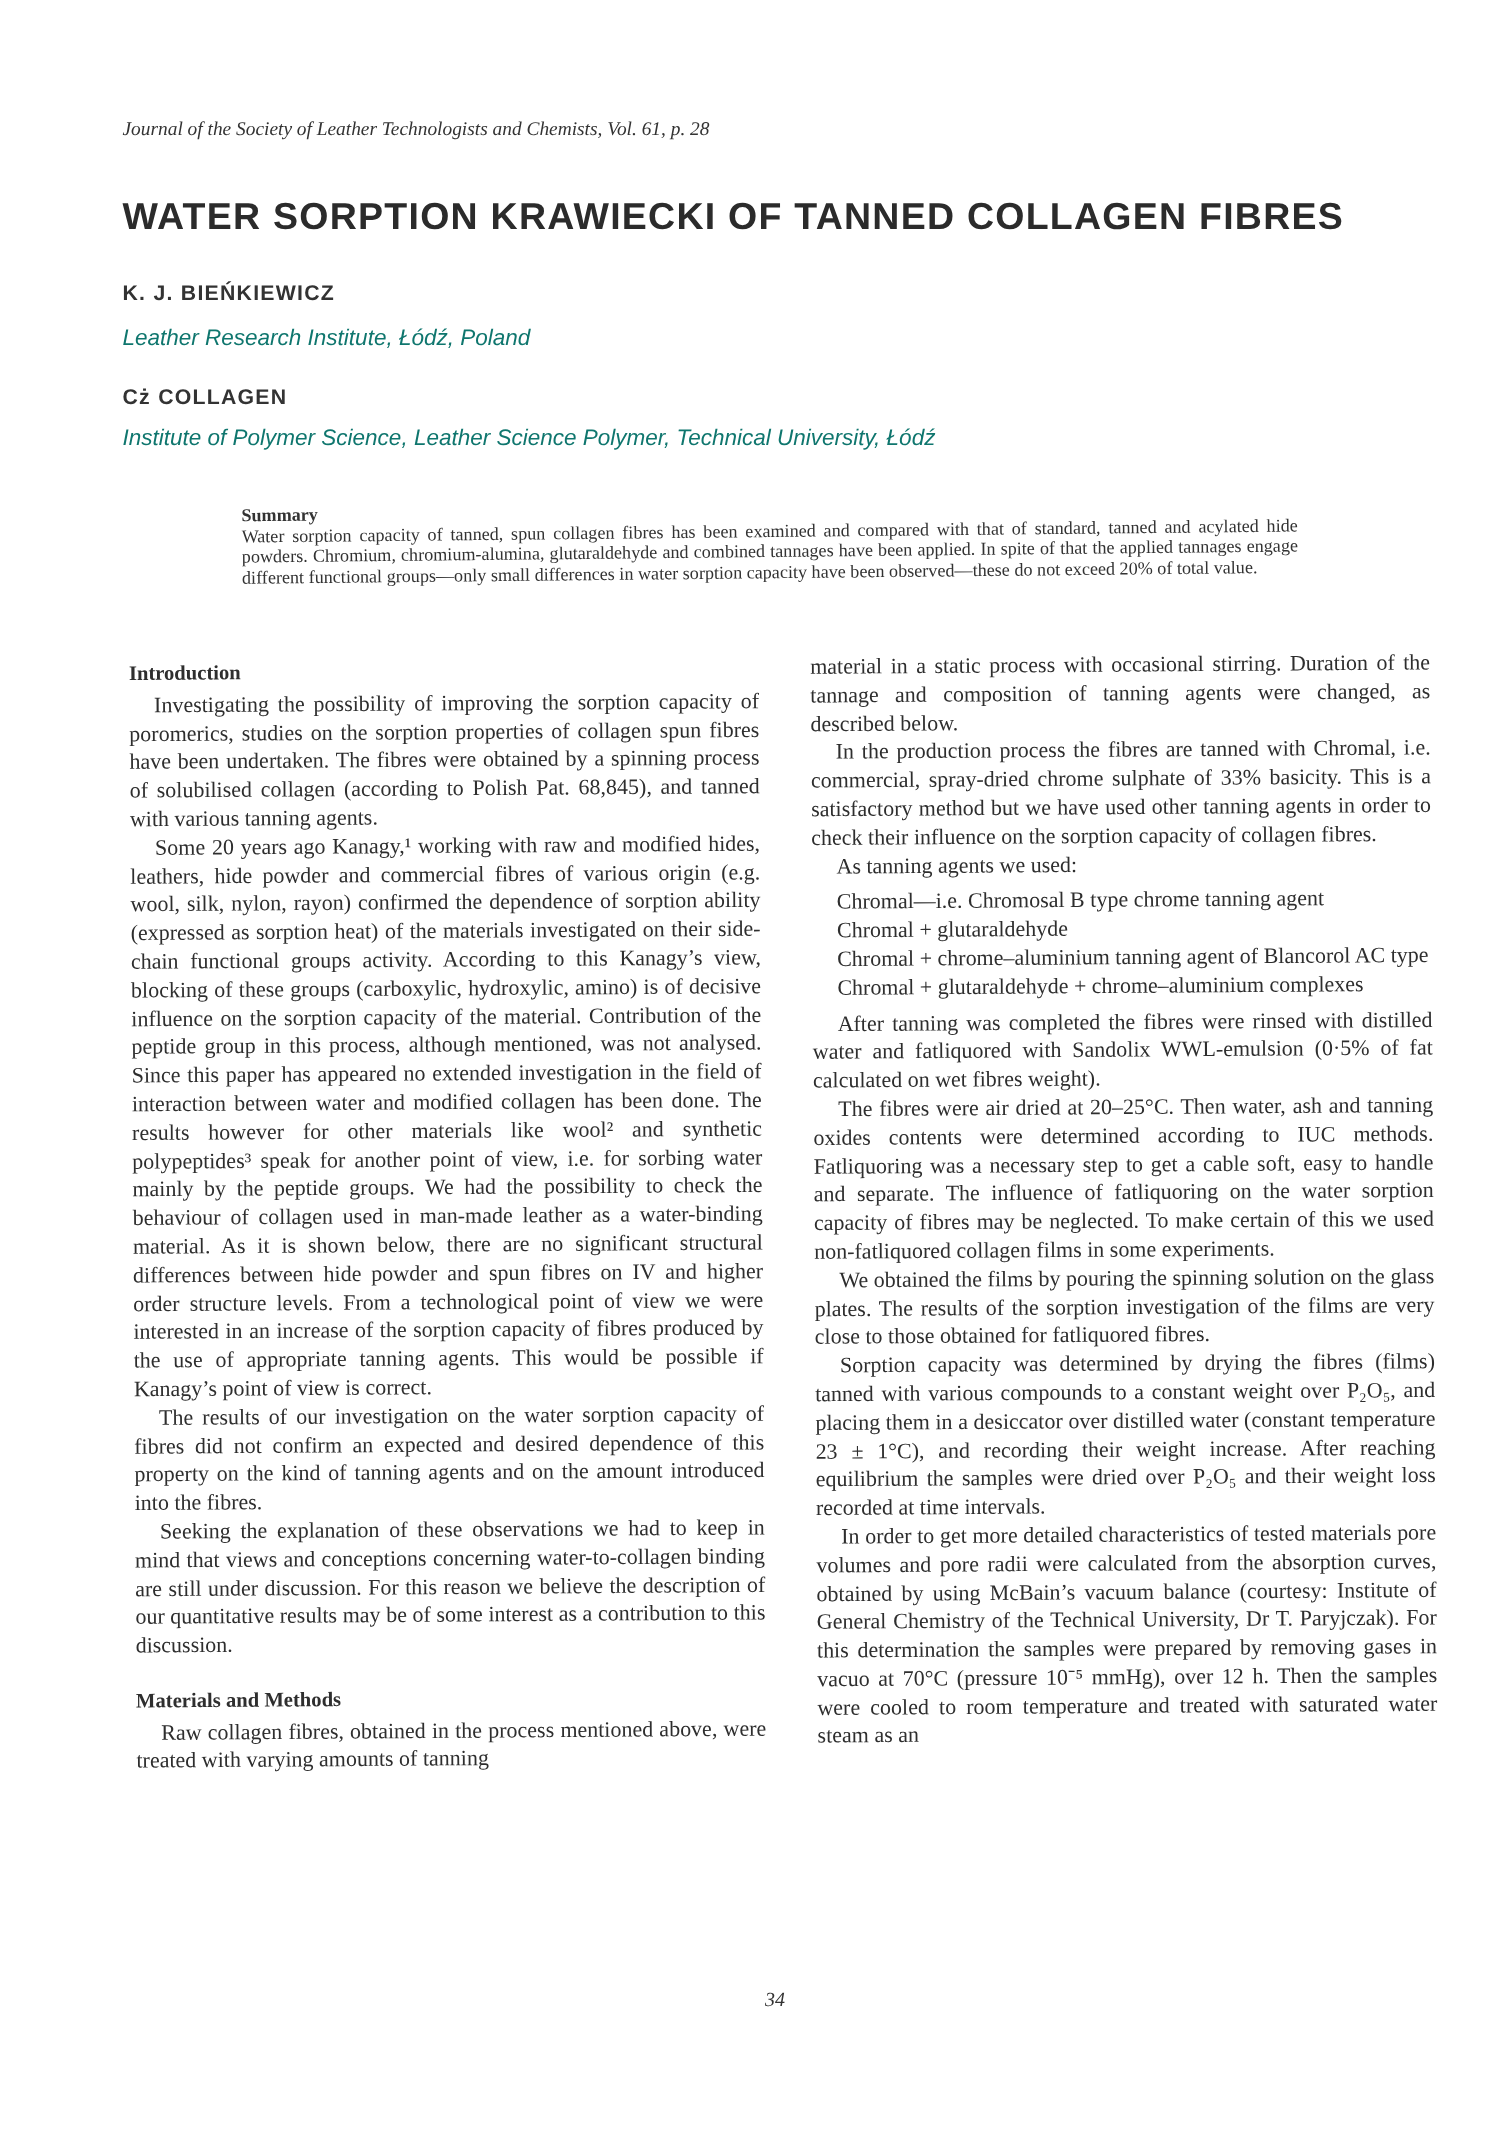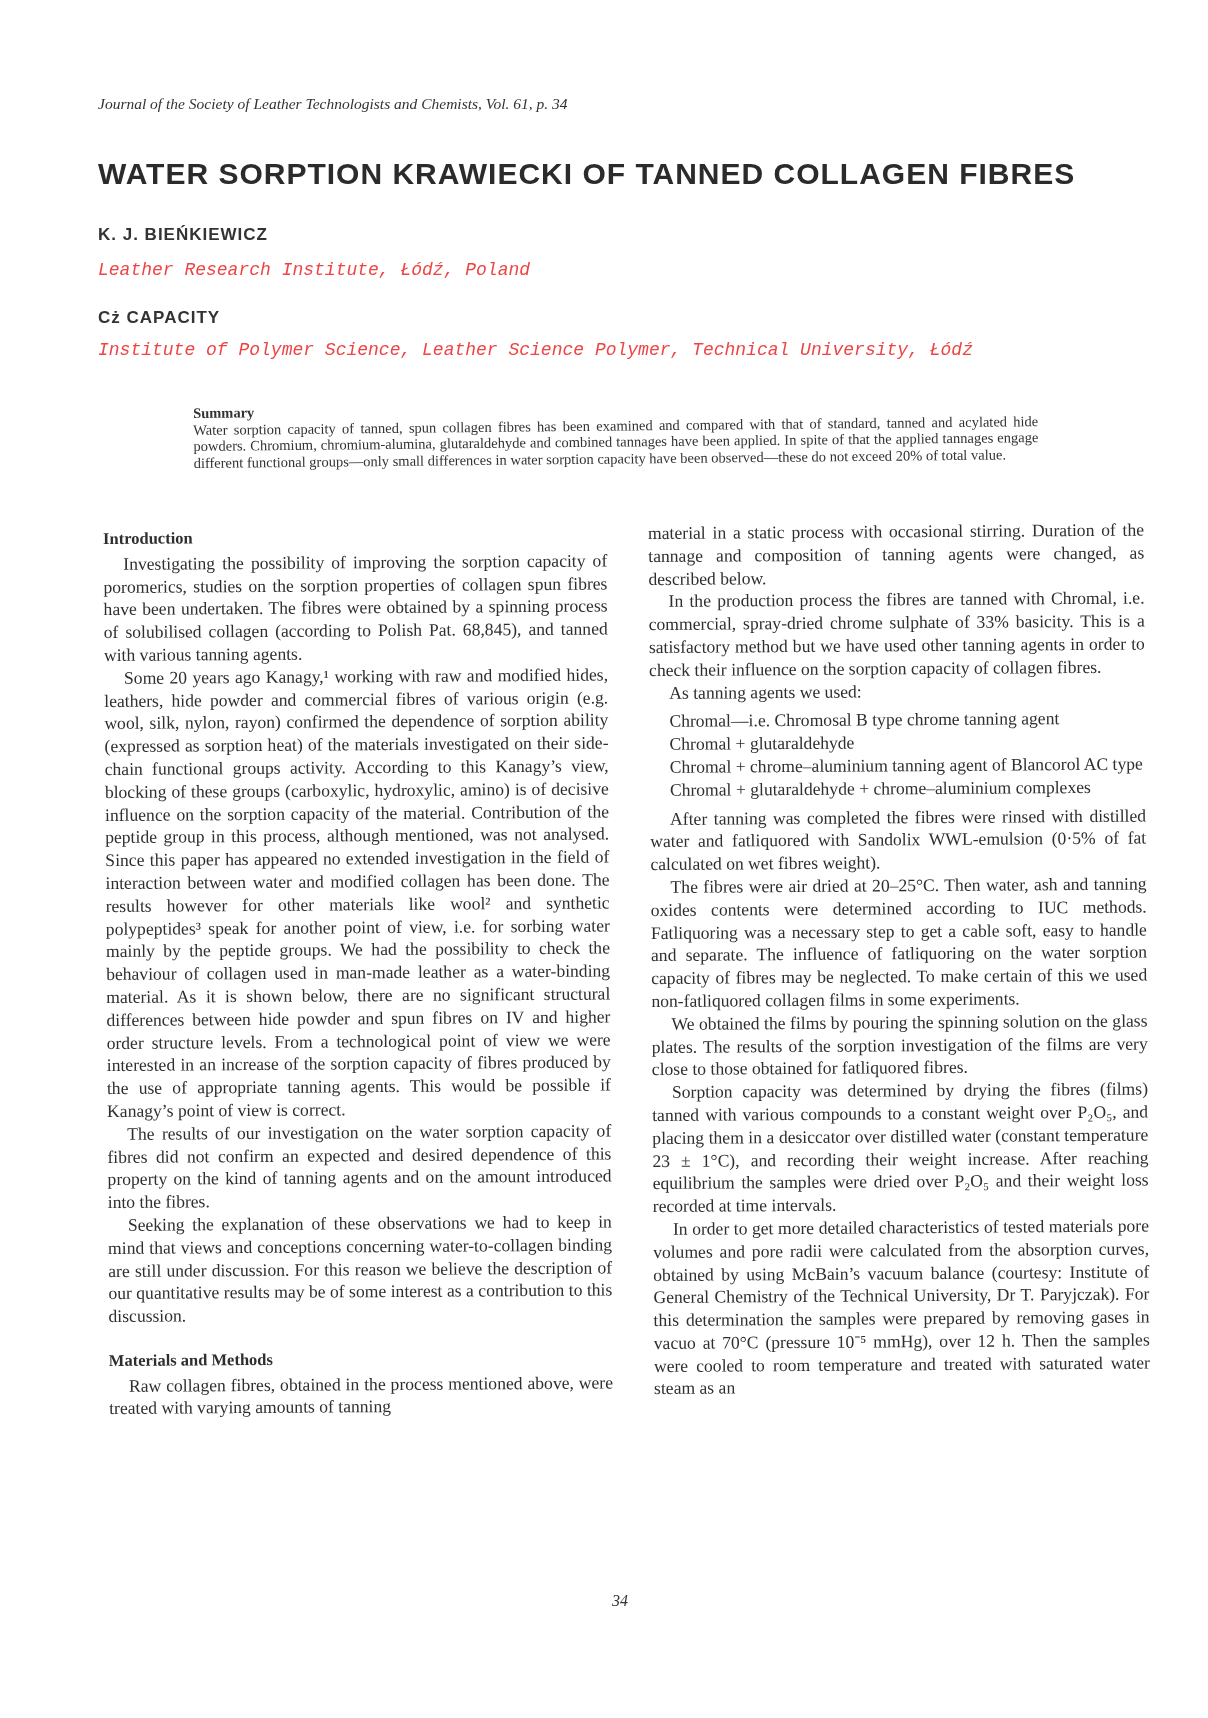--- a/index.html
+++ b/index.html
@@ -1,44 +1,44 @@
 <!DOCTYPE html>
 <html><head>
 <meta charset="utf-8">
 <style>
   html, body { margin: 0; padding: 0; background: #ffffff; }
   body { width: 1208px; height: 1718px; position: relative; overflow: hidden; color: #2a2a2a; }
   .journal { position: absolute; left: 98px; top: 95px; font-family: "Liberation Serif", serif; font-style: italic; font-size: 15.5px; color: #333; }
   .title { position: absolute; left: 98px; top: 157px; font-family: "Liberation Sans", sans-serif; font-weight: bold; font-size: 30px; letter-spacing: 1px; color: #2b2b2b; white-space: nowrap; }
   .author { position: absolute; left: 98px; font-family: "Liberation Sans", sans-serif; font-weight: bold; font-size: 17px; letter-spacing: 1px; color: #333; }
-  .affil { position: absolute; left: 98px; font-family: Liberation Mono, monospace; font-style: italic; font-size: 18px; color: #ef4444; text-align: center; }
+  .affil { position: absolute; left: 98px; font-family: Liberation Sans, sans-serif; font-style: italic; font-size: 18px; color: #0f766e; text-align: center; }
   .summary { position: absolute; left: 193px; top: 405px; width: 845px; font-family: "Liberation Serif", serif; font-size: 14.5px; line-height: 16.5px; color: #333; text-align: justify; transform: rotate(-0.6deg); transform-origin: left top; }
   .summary .head { font-weight: bold; display: block; }
   .col { position: absolute; font-family: "Liberation Serif", serif; font-size: 17.6px; line-height: 22.8px; color: #2e2e2e; text-align: justify; hyphens: manual; }
   .col-left { left: 103px; top: 528px; width: 504px; transform: rotate(-0.4deg); transform-origin: left top; }
   .col-right { left: 648px; top: 522px; width: 496px; transform: rotate(-0.4deg); transform-origin: left top; }
   .sec-head { font-weight: bold; font-size: 16.5px; display: block; margin-bottom: 2px; }
   .para { margin: 0; text-indent: 20px; }
   .para.noindent { text-indent: 0; }
   .gap { height: 22px; }
   .list { margin: 6px 0 6px 0; padding-left: 20px; }
   .list .li { text-align: justify; }
   .page-num { position: absolute; left: 612px; top: 1592px; font-family: "Liberation Serif", serif; font-size: 16px; color: #333; font-style: italic; }
 </style>
 </head>
 <body>
 
-<div class="journal">Journal of the Society of Leather Technologists and Chemists, Vol. 61, p. 34</div>
+<div class="journal">Journal of the Society of Leather Technologists and Chemists, Vol. 61, p. 28</div>
 
 <div class="title">WATER SORPTION KRAWIECKI OF TANNED COLLAGEN FIBRES</div>
 
 <div class="author" style="top:225px">K. J. BIEŃKIEWICZ</div>
 <div class="affil" style="top:260px">Leather Research Institute, Łódź, Poland</div>
 
-<div class="author" style="top:308px">Cż CAPACITY</div>
+<div class="author" style="top:308px">Cż COLLAGEN</div>
 <div class="affil" style="top:340px">Institute of Polymer Science, Leather Science Polymer, Technical University, Łódź</div>
 
 <div class="summary">
   <span class="head">Summary</span>
   <span>Water sorption capacity of tanned, spun collagen fibres has been examined and compared with that of standard, tanned and acylated hide powders. Chromium, chromium-alumina, glutaraldehyde and combined tannages have been applied. In spite of that the applied tannages engage different functional groups—only small differences in water sorption capacity have been observed—these do not exceed 20% of total value.</span>
 </div>
 
 <div class="col col-left">
   <span class="sec-head">Introduction</span>
   <p class="para">Investigating the possibility of improving the sorption capacity of poromerics, studies on the sorption properties of collagen spun fibres have been undertaken. The fibres were obtained by a spinning process of solubilised collagen (according to Polish Pat. 68,845), and tanned with various tanning agents.</p>

